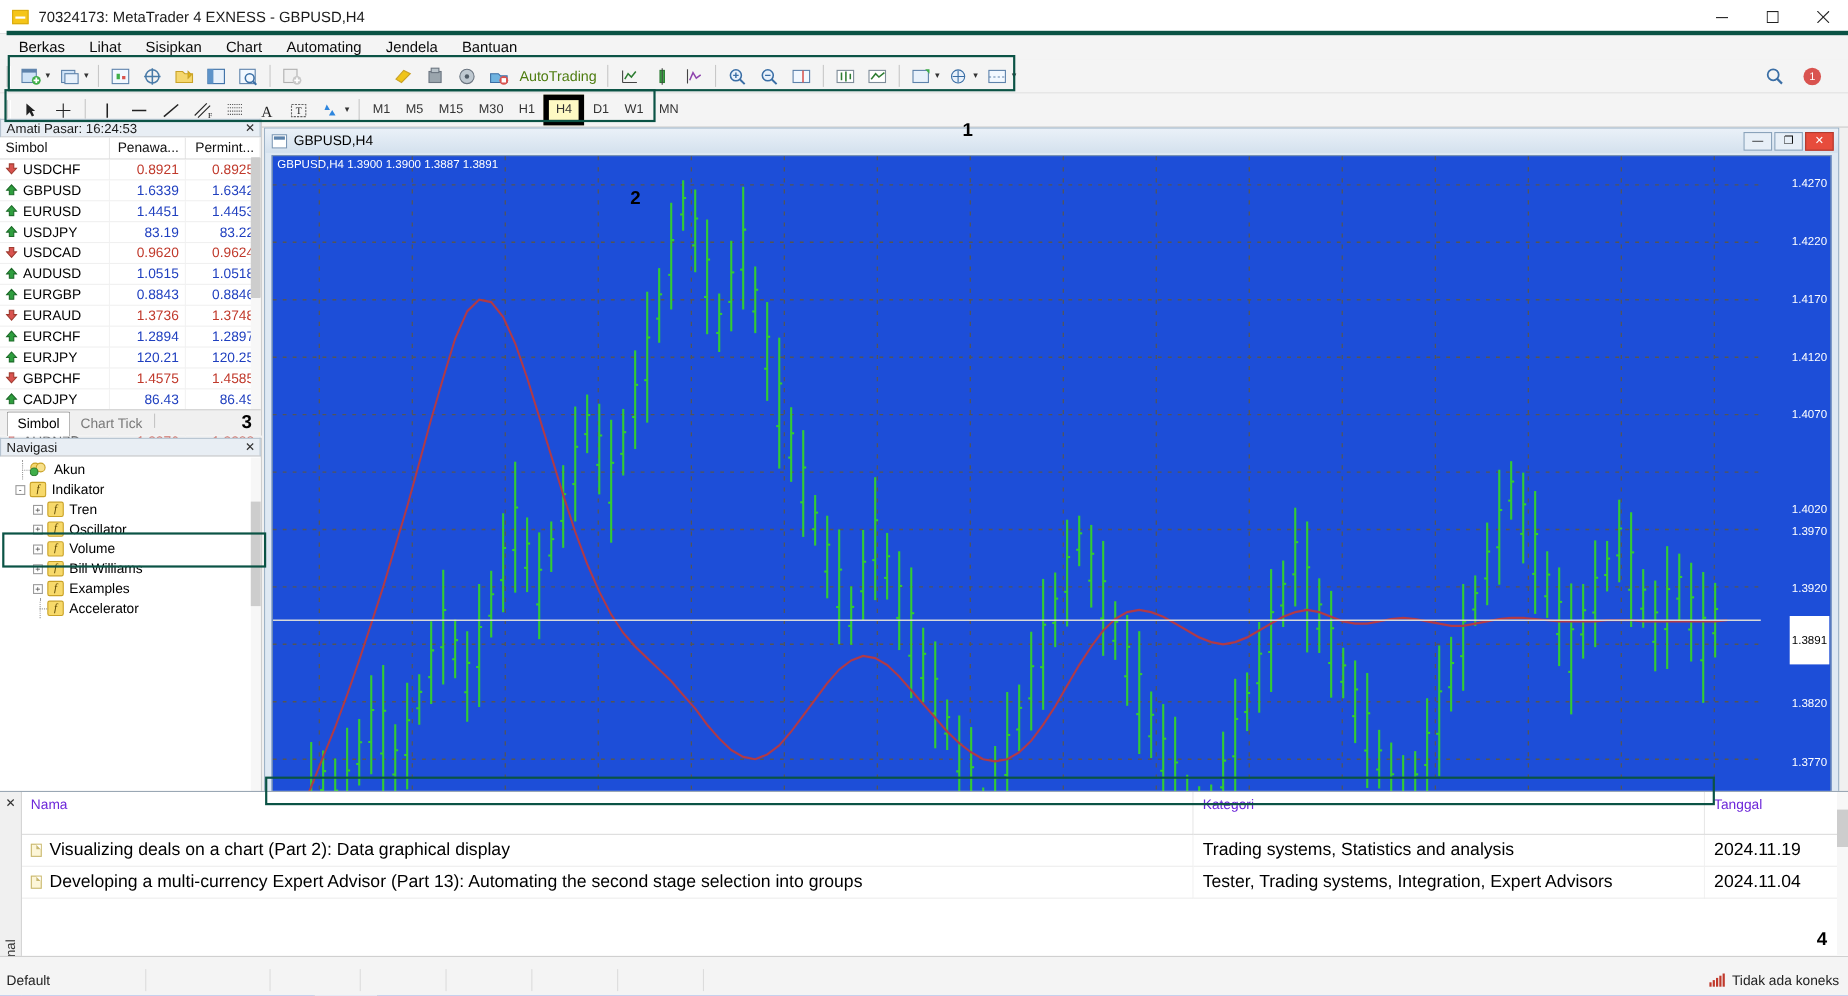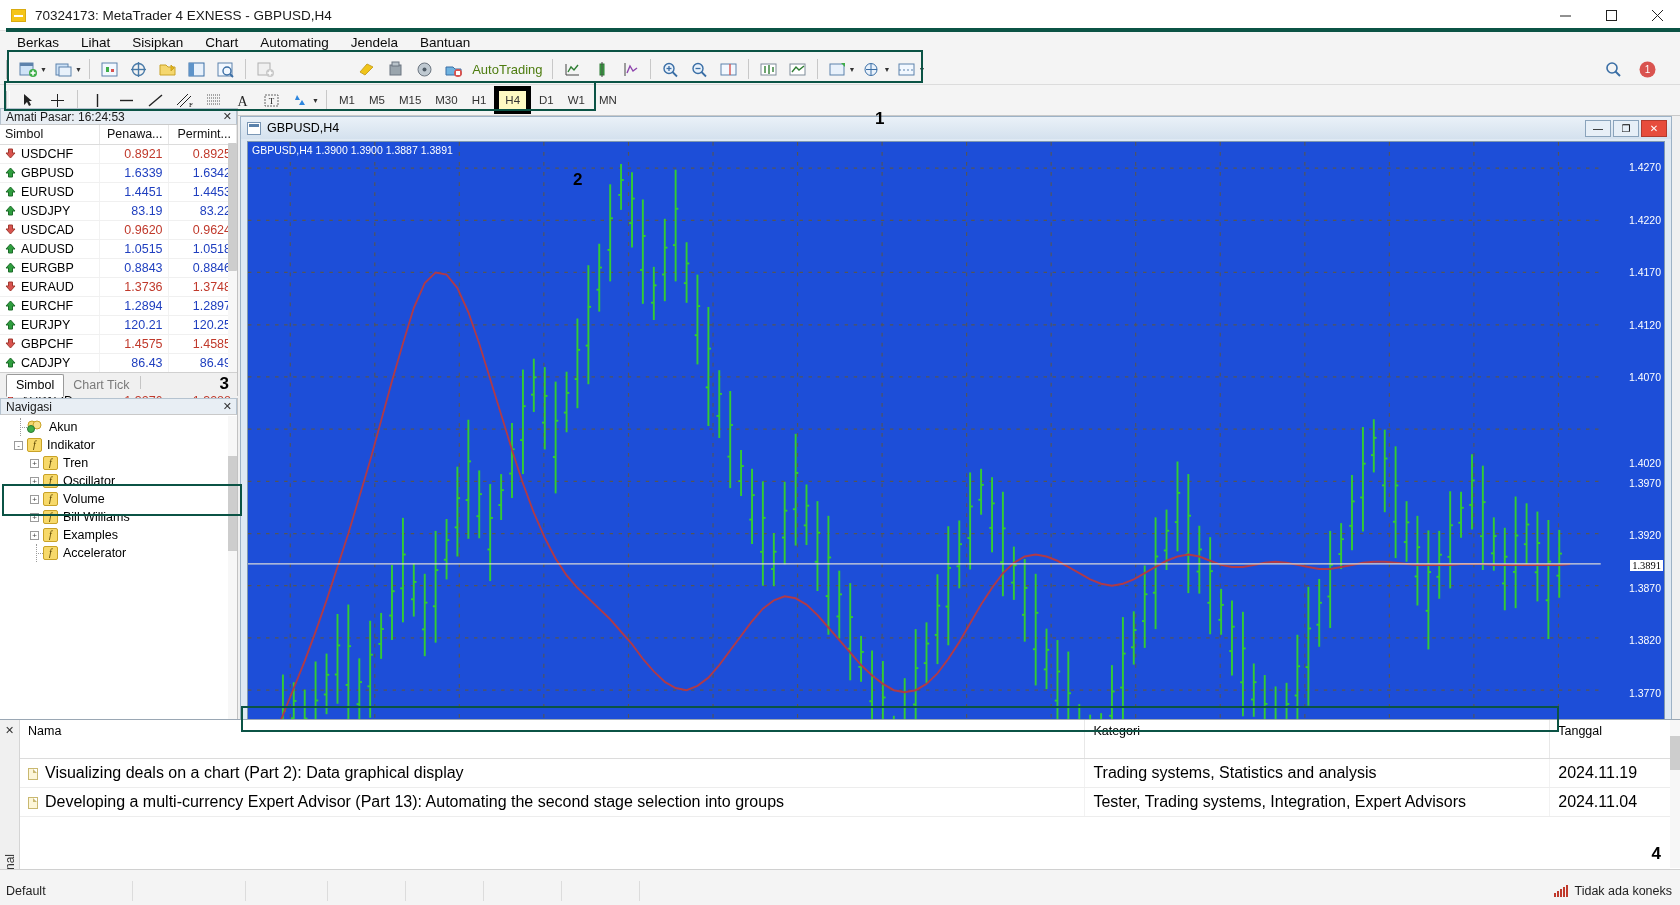--- a/index.html
+++ b/index.html
@@ -119,36 +119,36 @@
   .cw-btn { width:26px; height:17px; margin-right:2px; border:1px solid #8aa3bb; background:#e7eff7;
             display:flex; align-items:center; justify-content:center; font-size:10px;}
   .cw-btn.x { background:#e74c3c; border-color:#b03a2e; color:#fff; margin-right:4px;}
   .chart-area { position:absolute; left:6px; right:6px; top:24px; bottom:22px; background:#1d4ed8;
                 border:1px solid #7f98b0; }
   .ohlc { position:absolute; left:4px; top:2px; font-size:10.5px; color:#ffffff;
           font-family:"Liberation Sans", sans-serif; z-index:5;}
   .price-axis { position:absolute; right:0; top:0; bottom:17px; width:56px; }
   .pl { position:absolute; right:3px; font-size:10.5px; color:#ffffff; }
   .cur-price { position:absolute; right:1px; background:#ffffff; color:#000; font-size:10.5px;
-               padding:0 2px;font-family:Liberation Serif, serif; }
+               padding:16px 2px; }
   .time-axis { position:absolute; left:0; right:56px; bottom:0; height:17px; }
   .tl { position:absolute; font-size:10.5px; color:#ffffff; transform:translateX(-50%); }
 
   
   .terminal { position:absolute; left:0; right:0; bottom:0; height:186px; background:#fff;
               border-top:1px solid #9aa7b4; }
   .term-side { position:absolute; left:0; top:0; bottom:0; width:20px; background:#f0f0f0;
                border-right:1px solid #d5d5d5;}
   .term-side-x { position:absolute; left:5px; top:4px; font-size:11px; color:#333; }
   .term-side-label { position:absolute; left:3px; bottom:6px; font-size:12px; color:#333;
      writing-mode:vertical-rl; transform:rotate(180deg); }
   .art-table { position:absolute; left:20px; right:0; top:0; height:148px; overflow:hidden; }
   .art-table table { width:100%; border-collapse:collapse; table-layout:fixed; }
   .art-table th { font-weight:normal; font-size:12.5px; text-align:left; padding:4px 8px 20px;
-                  border-bottom:1px solid #dcdcdc; border-right:1px solid #e8e8e8; color:#000000; }
+                  border-bottom:1px solid #dcdcdc; border-right:1px solid #e8e8e8; color:#6d28d9; }
   .art-table td { font-size:16px; padding:5px 8px; border-bottom:1px solid #ededed;
                   border-right:1px solid #f2f2f2; white-space:nowrap; overflow:hidden; }
   .doc-ico { display:inline-block; width:10px; height:12px; background:#fdf6d8;
              border:1px solid #c9b870; margin-right:7px; vertical-align:-2px; position:relative;}
   .doc-ico:after{content:"";position:absolute;right:0;top:0;border-top:4px solid #fff;
                  border-left:4px solid #c9b870;}
   .term-scroll { position:absolute; right:0; top:0; width:10px; height:148px; background:#f7f7f7;}
   .term-thumb { position:absolute; top:16px; left:0; right:0; height:34px; background:#cdcdcd;}
   .term-tabs { position:absolute; left:20px; right:0; bottom:0; height:23px; background:#f0f0f0;
                border-top:1px solid #d8d8d8; display:flex; align-items:flex-end; padding-left:6px;}

